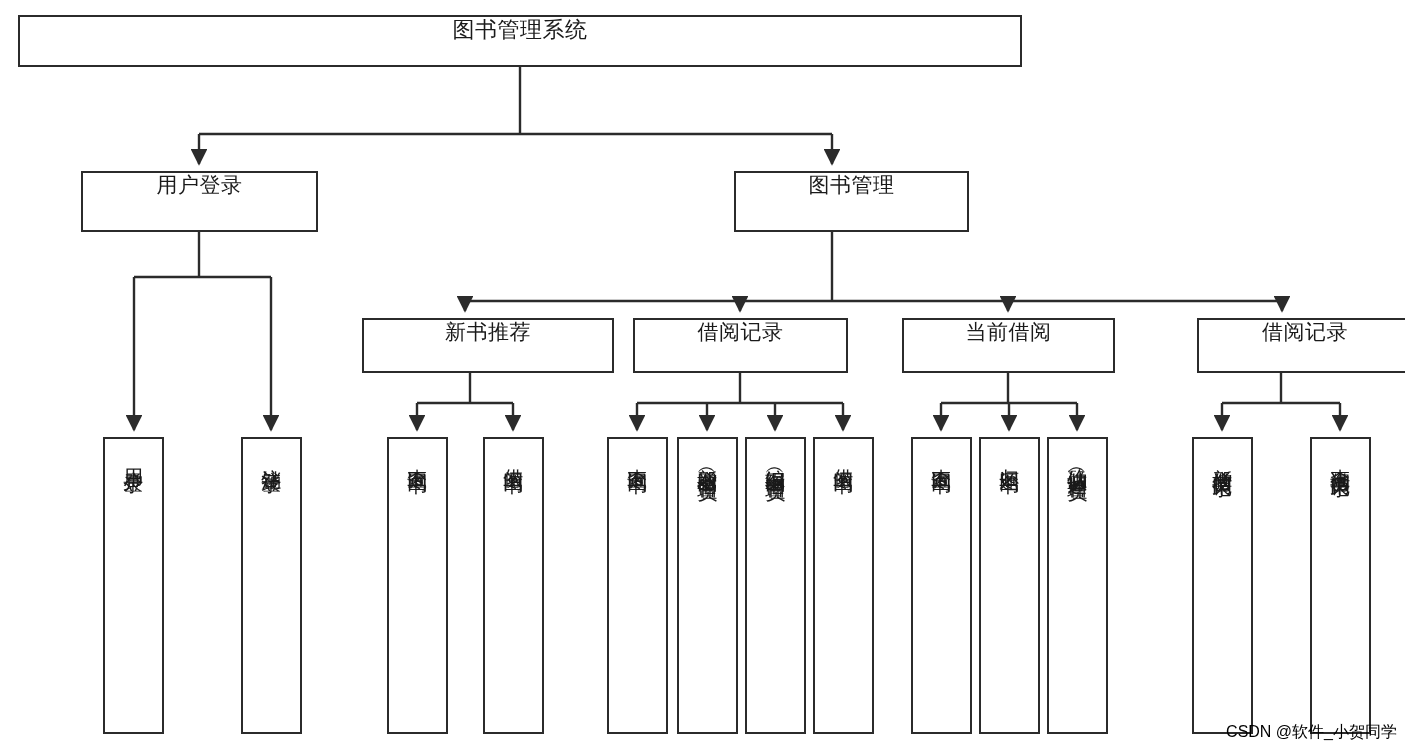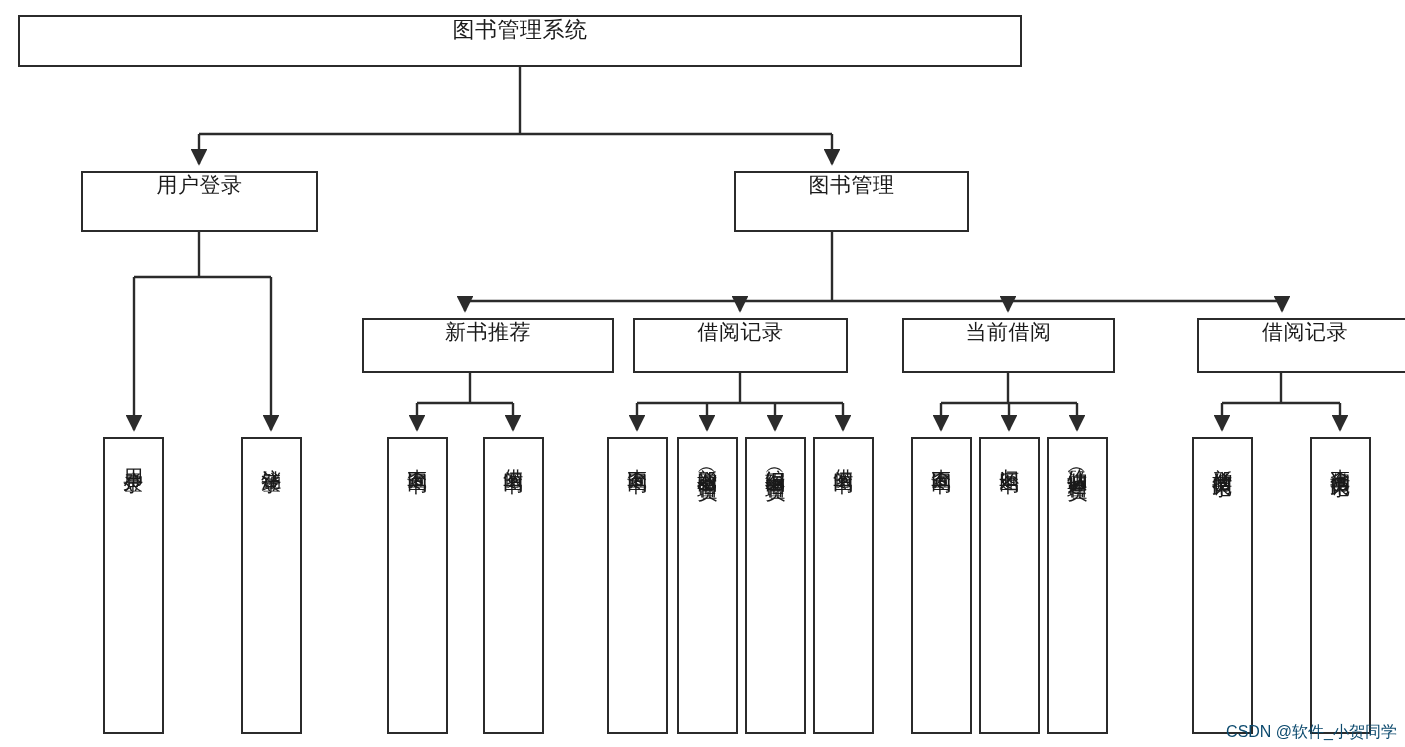--- a/index.html
+++ b/index.html
@@ -64,21 +64,21 @@
     white-space: nowrap;
   }
   .node.vert.tall .node-label {
     font-size: 20px;
   }
   .watermark {
     position: absolute;
     right: 8px;
     bottom: 4px;
     font-size: 16px;
-    color: #0c4a6e;
+    color: #000000;
     white-space: nowrap;
     user-select: none;
   }
 </style>
 </head>
 <body>
 
 <div id="canvas">
 
   <svg id="wires" viewBox="0 0 1405 747" xmlns="http://www.w3.org/2000/svg">

